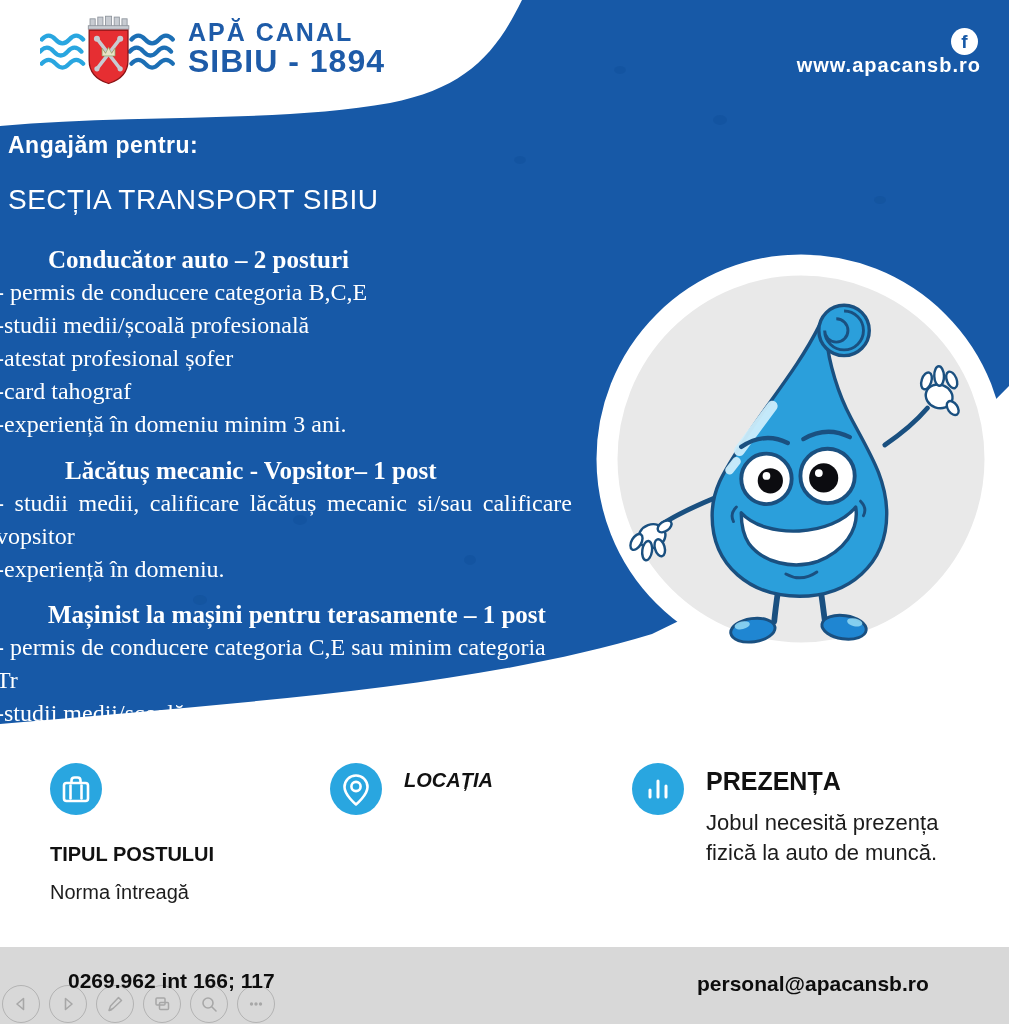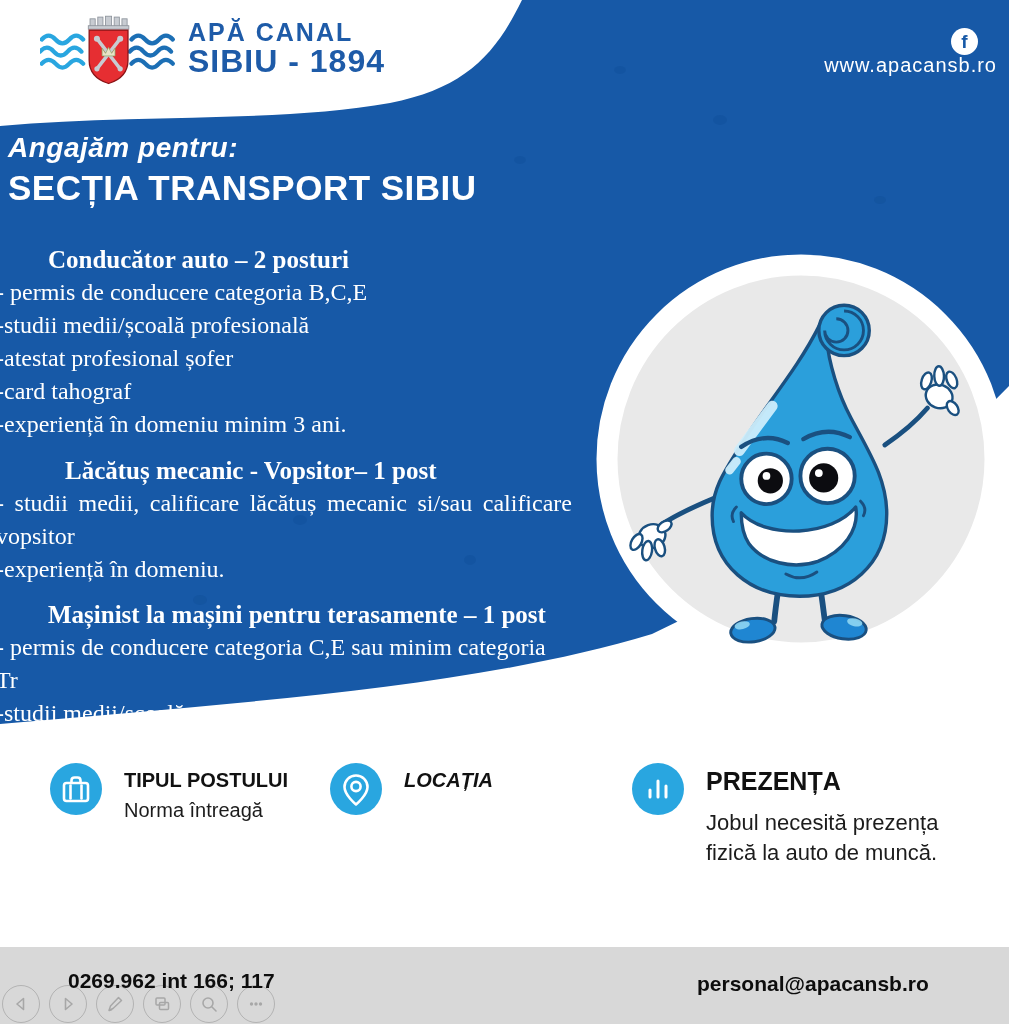--- a/index.html
+++ b/index.html
@@ -8,50 +8,50 @@
   .bg-svg{position:absolute;left:0;top:0;z-index:0;}
 
   
   .logo-wrap{position:absolute;left:40px;top:8px;display:flex;align-items:center;gap:10px;z-index:3;}
   .logo-text{line-height:1.05;color:#1e5ba8;font-weight:bold;}
   .logo-line1{font-size:25px;letter-spacing:2px;}
   .logo-line2{font-size:32px;letter-spacing:1px;}
   .fb-badge{position:absolute;left:951px;top:28px;width:27px;height:27px;border-radius:50%;
             background:#ffffff;color:#1759a7;font-weight:bold;font-size:19px;text-align:center;
             line-height:27px;z-index:3;}
-  .website{position:absolute;right:12px;top:54px;color:#ffffff;font-weight:normal;font-size:20px;
+  .website{position:absolute;right:28px;top:54px;color:#ffffff;font-weight:bold;font-size:20px;
            letter-spacing:1px;z-index:3;margin-left:35px;}
 
   
   .hero{position:absolute;left:8px;top:132px;color:#ffffff;z-index:3;}
-  .hero-intro{font-size:28px;font-weight:bold;letter-spacing:0.5px;font-style:italic;}
-  .hero-title{font-size:35px;font-weight:bold;margin-top:4px;letter-spacing:0.5px;}
+  .hero-intro{font-size:23px;font-weight:bold;letter-spacing:0.5px;}
+  .hero-title{font-size:28px;font-weight:normal;margin-top:25px;letter-spacing:0.5px;}
 
   
   .jobs{position:absolute;left:-4px;top:243px;width:576px;z-index:3;color:#ffffff;
         font-family:"Liberation Serif",serif;font-size:24px;line-height:33px;}
   .job-title{font-weight:bold;font-size:25px;}
   .job-title.t1{padding-left:52px;}
   .job-title.t2{padding-left:69px;margin-top:13px;}
   .job-title.t3{padding-left:52px;margin-top:12px;}
   .req{text-align:left;}
   .req.justify{text-align:justify;text-align-last:justify;}
 
   
 
   
   .info{position:absolute;top:763px;z-index:3;color:#111111;}
   .info .icon-circle{width:52px;height:52px;border-radius:50%;background:#29a6e0;flex:0 0 auto;
                      display:flex;align-items:center;justify-content:center;}
   .info{display:flex;gap:22px;}
-  .info-1{left:50px;width:260px;}
+  .info-1{left:50px;width:260px;flex-direction:column;}
   .info-2{left:330px;width:300px;font-style:italic;}
   .info-3{left:632px;width:360px;}
   .info-title{font-weight:bold;font-size:20px;padding-top:6px;}
-  .info-text{font-size:20px;margin-top:5px;line-height:27px;color:#1c1c1c;}
+  .info-text{font-size:20px;margin-top:13px;line-height:27px;color:#1c1c1c;}
   .info-3 .info-title{font-size:25px;padding-top:4px;}
   .info-3 .info-text{font-size:22px;line-height:30px;margin-top:12px;}
   .info-2 .info-text{width:215px;}
   .info-3 .info-text{width:280px;}
 
   
   .footer{position:absolute;left:0;top:947px;width:1009px;height:77px;background:#d8d8d8;z-index:1;}
   .phone{position:absolute;left:68px;top:969px;font-weight:bold;font-size:21px;color:#0d0d0d;z-index:4;}
   .email{position:absolute;left:697px;top:972px;font-weight:bold;font-size:21px;color:#0d0d0d;z-index:4;}
   .controls{position:absolute;left:2px;top:985px;display:flex;gap:9px;z-index:2;}

